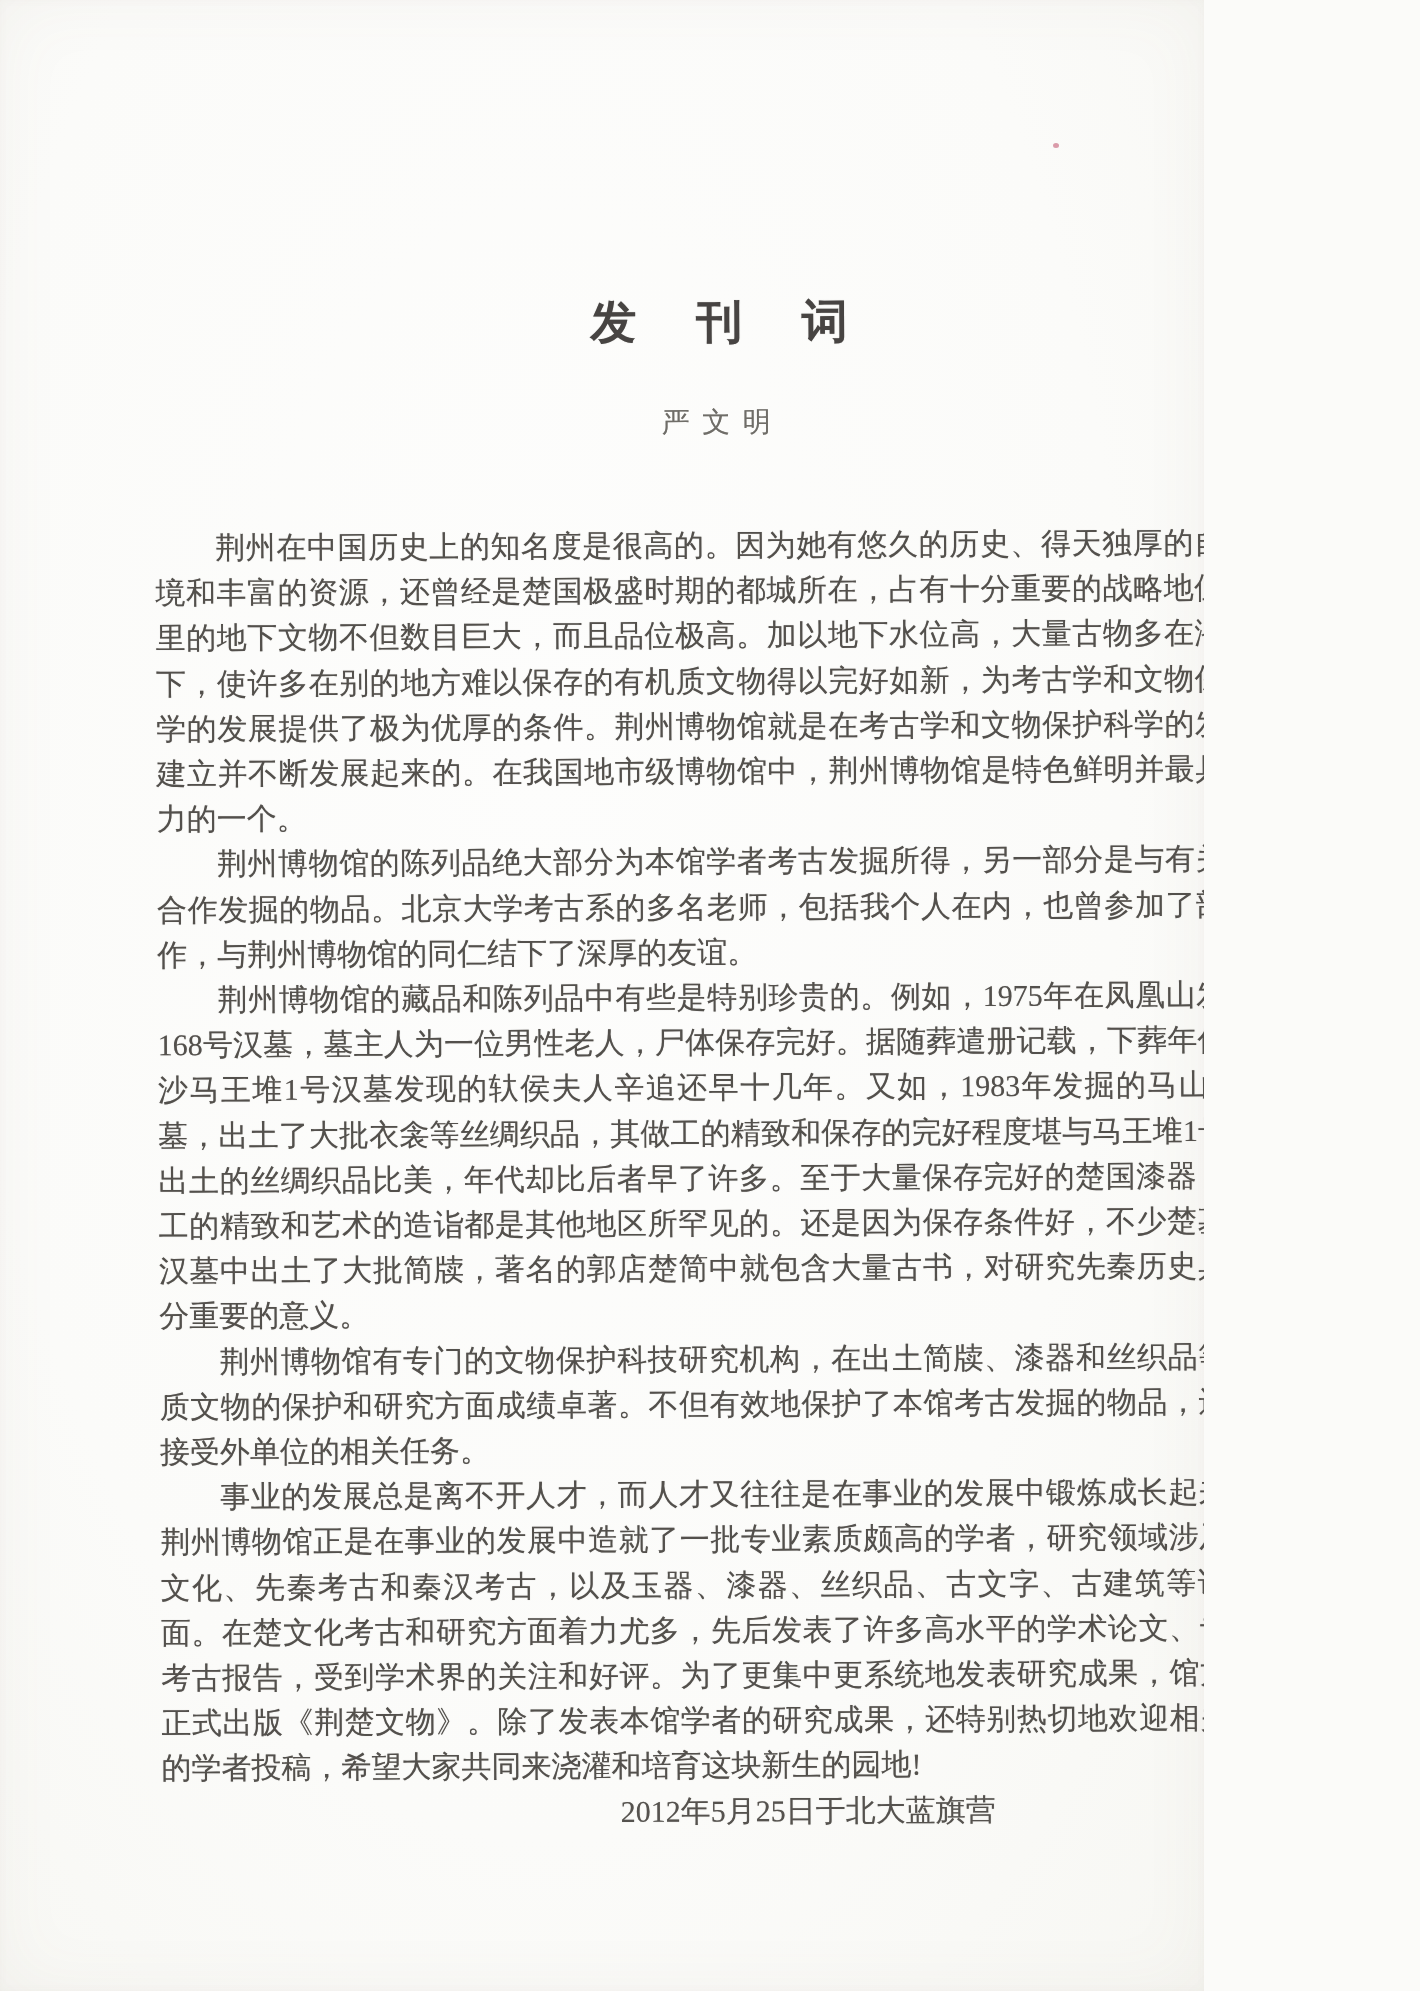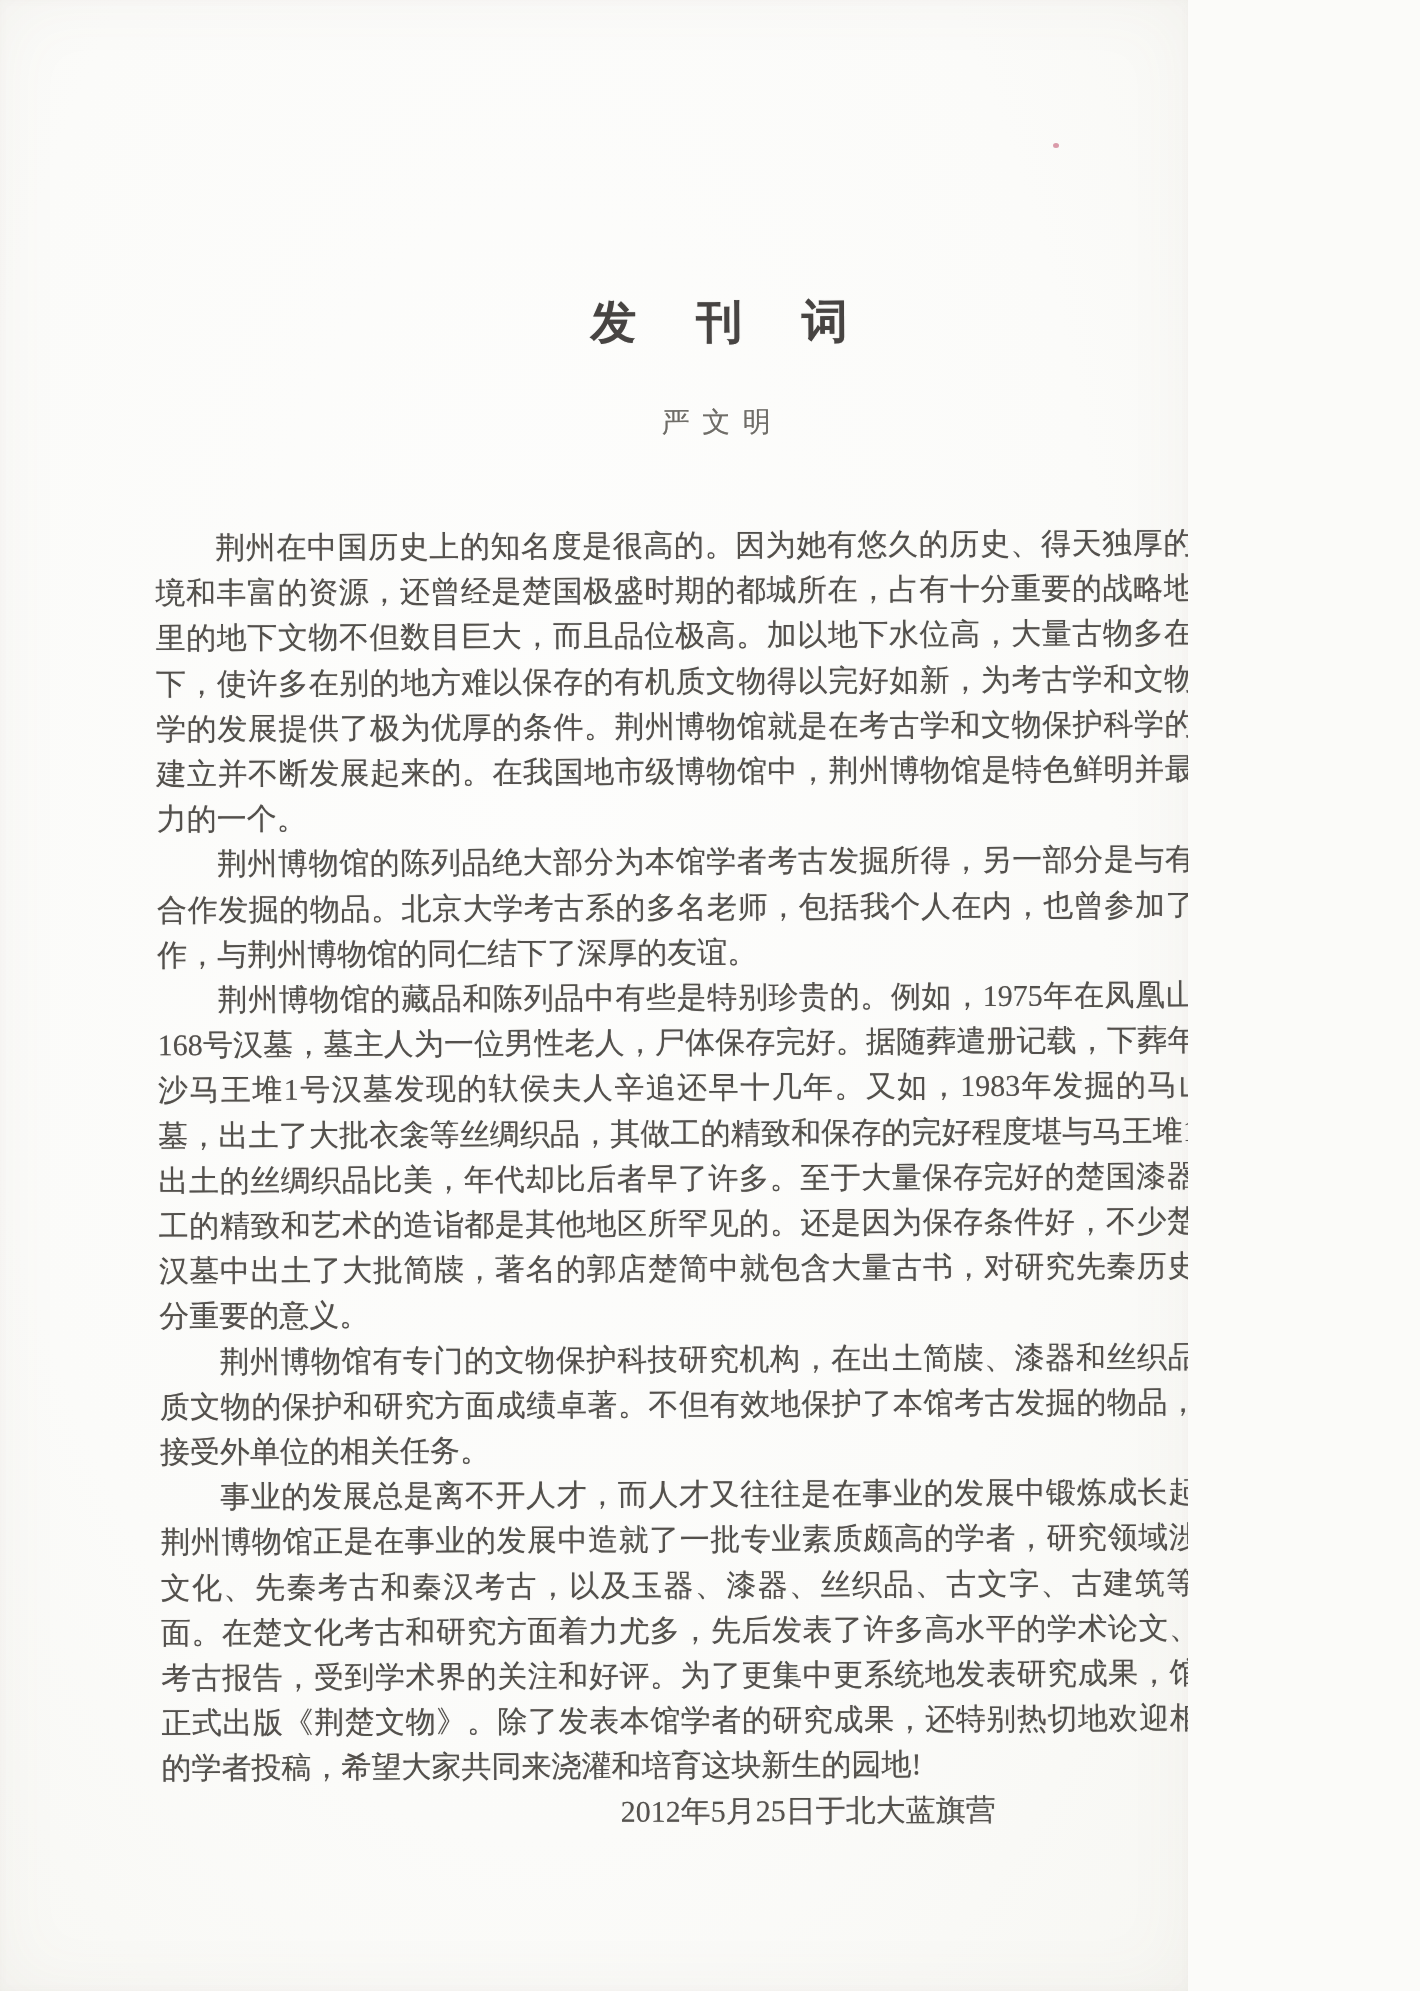--- a/index.html
+++ b/index.html
@@ -11,20 +11,21 @@
     position: relative;
     width: 1188px;
     height: 1991px;
     overflow: hidden;
     background:
       radial-gradient(ellipse at 45% 38%, #fdfdfc 0%, #fbfbf9 62%, #f7f7f3 100%);
     box-shadow:
       inset 0 0 70px rgba(120, 114, 100, 0.055),
       inset 0 0 8px rgba(120, 114, 100, 0.04);
     font-family: "Liberation Serif", "DejaVu Serif", serif;
+    padding-left: 16px;
   }
   .content {
     position: absolute;
     left: 0; top: 0; right: 0; bottom: 0;
     transform: rotate(-0.3deg);
     transform-origin: 50% 45%;
   }
   .doc-title {
     position: absolute;
     left: 187px;

